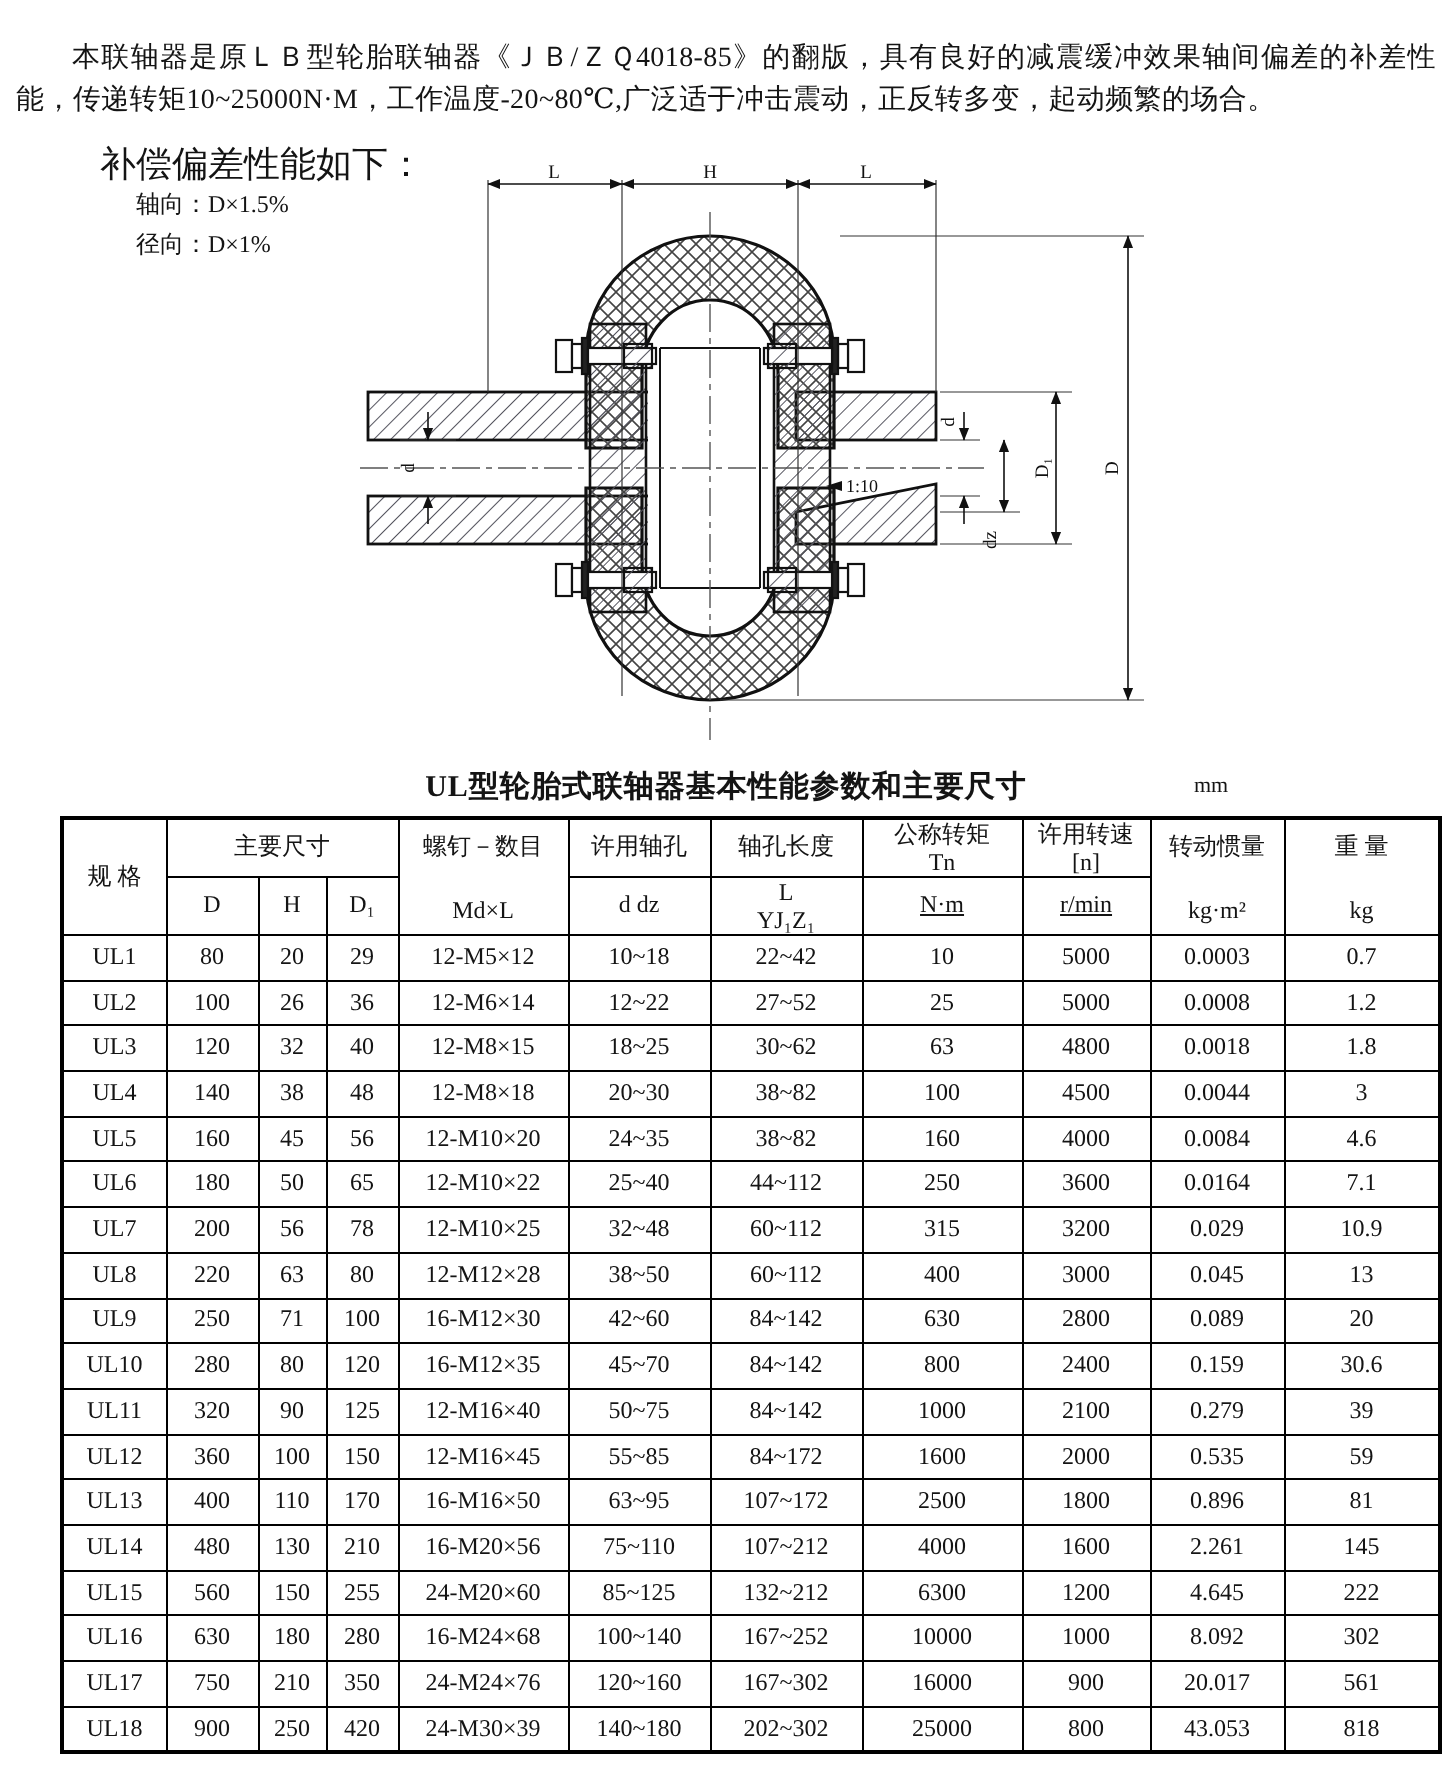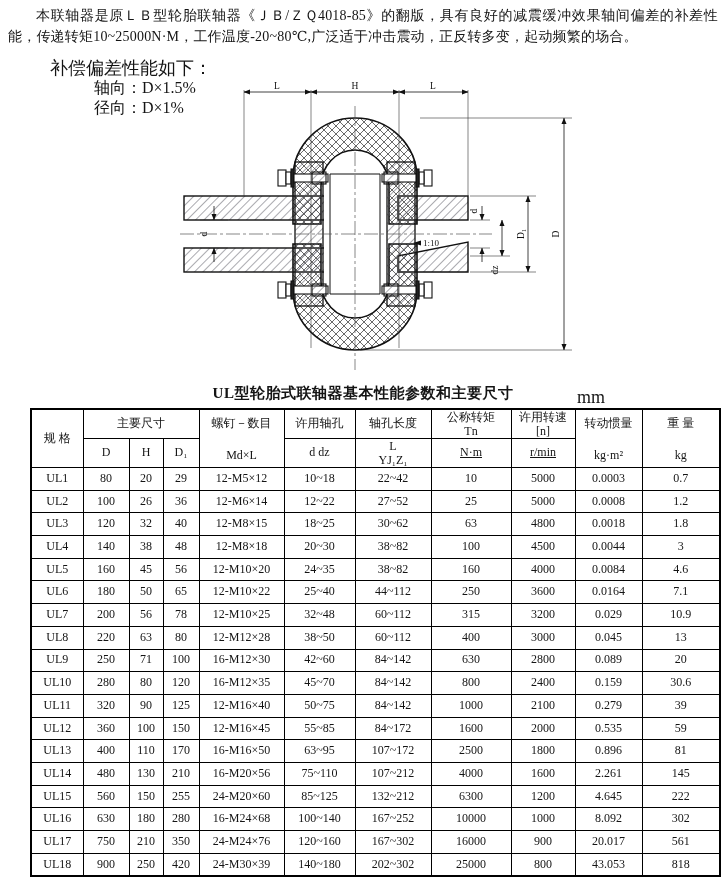--- a/index.html
+++ b/index.html
@@ -3,30 +3,30 @@
 <meta charset="utf-8">
 <style>
   html,body{margin:0;padding:0;}
   body{
     width:726px;height:890px;background:#ffffff;color:#141414;
     font-family:"Liberation Serif","DejaVu Serif",serif;
     position:relative;overflow:hidden;
   }
   .top-section{position:relative;height:383px;}
   .intro{
-    padding:5px 8px 0 8px;font-size:14px;line-height:21px;
+    padding:19px 8px 0 8px;font-size:14px;line-height:21px;
     text-align:justify;text-indent:2em;letter-spacing:0.2px;
   }
   .comp-head{margin:11px 0 0 50px;font-size:18px;line-height:20px;}
-  .comp-line{margin-left:94px;font-size:16px;line-height:20px;font-family:Liberation Serif, serif;}
+  .comp-line{margin-left:68px;font-size:12px;line-height:20px;font-family:Liberation Serif, serif;}
   .drawing{position:absolute;left:180px;top:82px;}
 
   .table-title-row{position:relative;text-align:center;height:24px;margin-top:1px;}
   .table-title{font-size:15px;font-weight:bold;letter-spacing:0.5px;}
-  .table-unit{position:absolute;left:577px;top:3px;font-size:18px;font-weight:normal;}
+  .table-unit{position:absolute;left:597px;top:3px;font-size:11px;font-weight:normal;}
 
   table.params{
     border-collapse:collapse;table-layout:fixed;width:690px;
     margin-left:30px;border:2px solid #000;
   }
   table.params th,table.params td{
     border:1px solid #000;text-align:center;vertical-align:middle;
     font-weight:normal;font-size:12px;padding:0;line-height:1.15;
     overflow:hidden;white-space:nowrap;
   }

